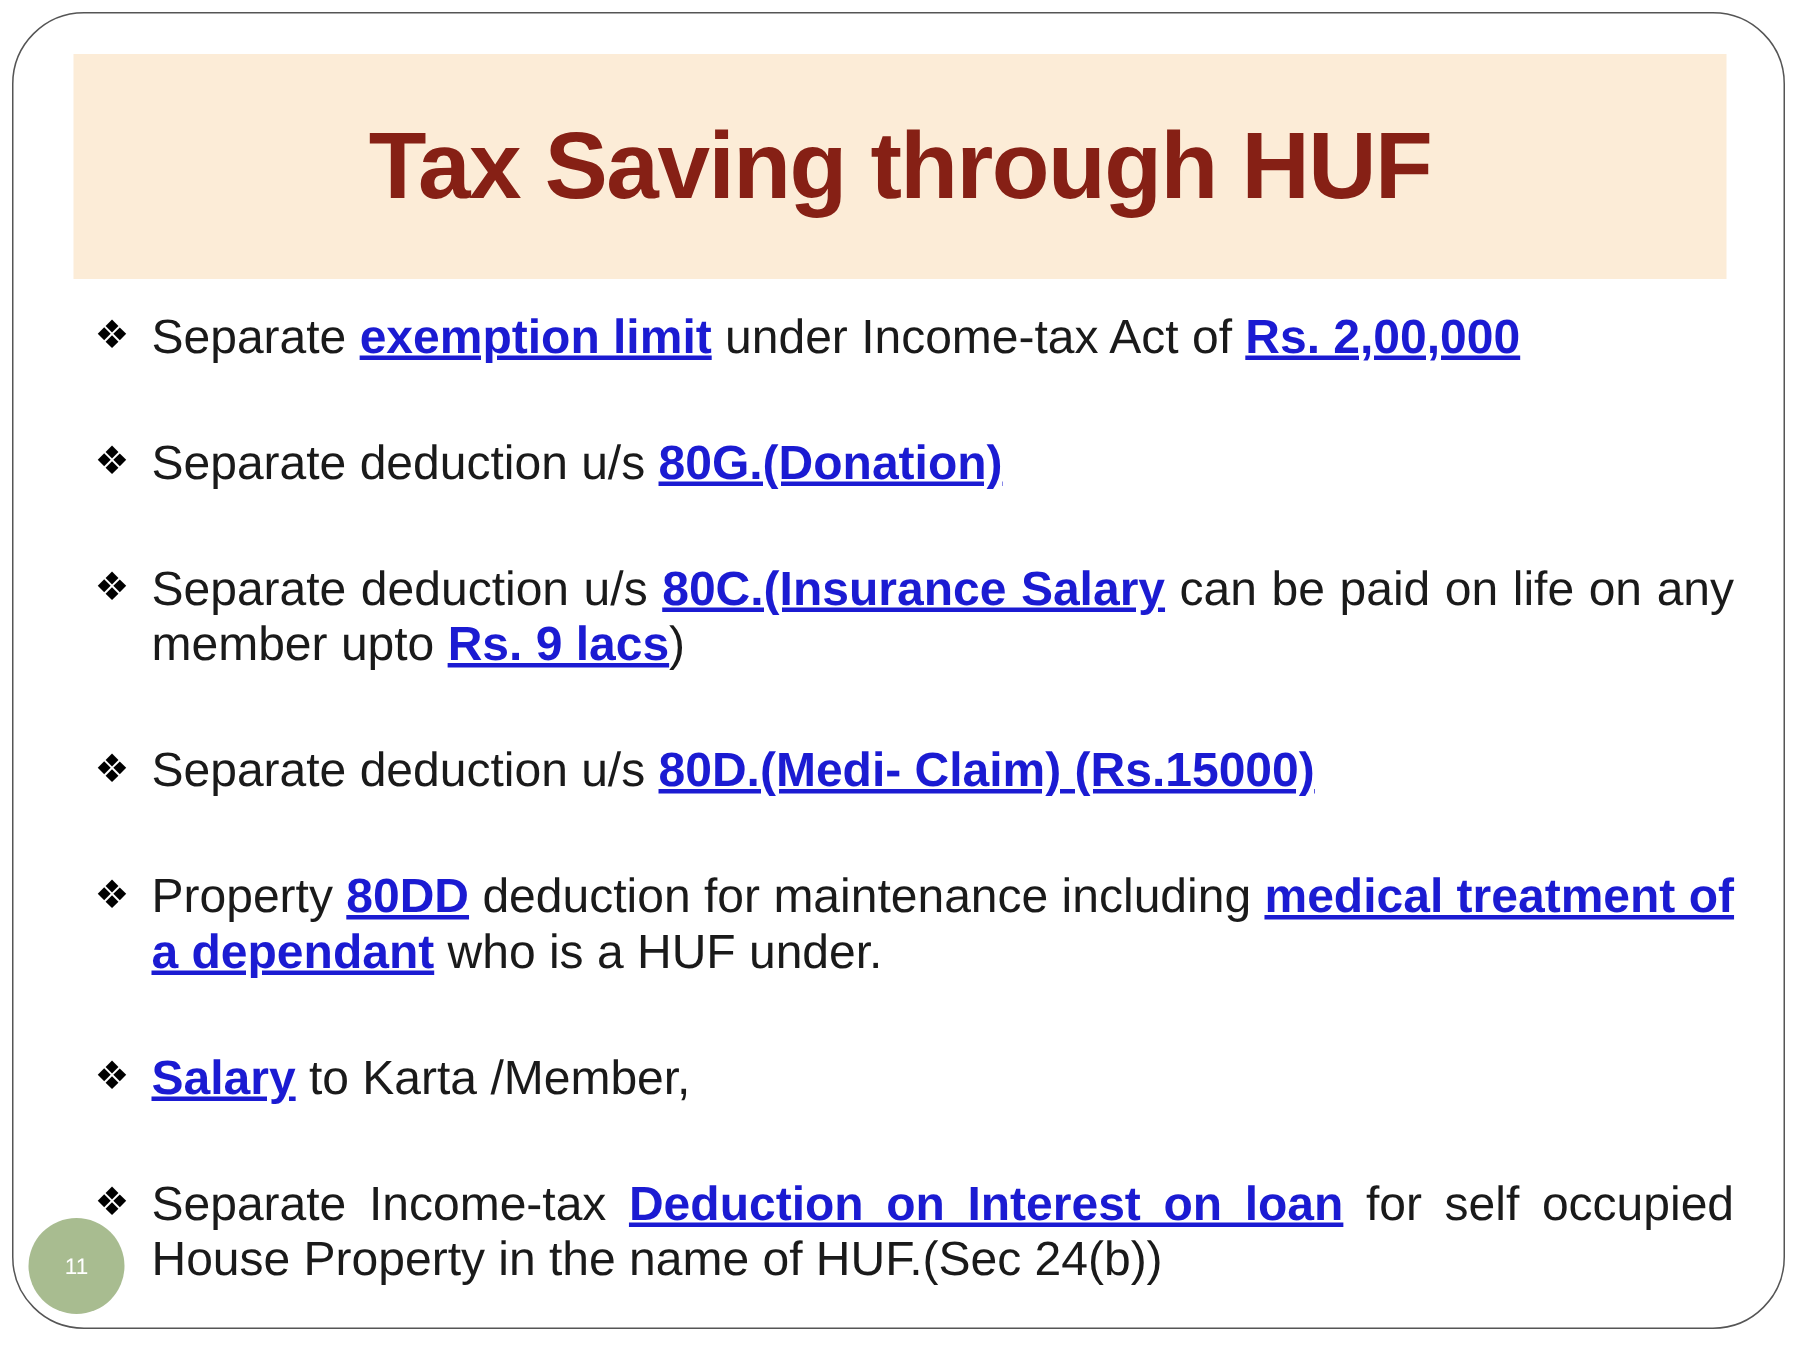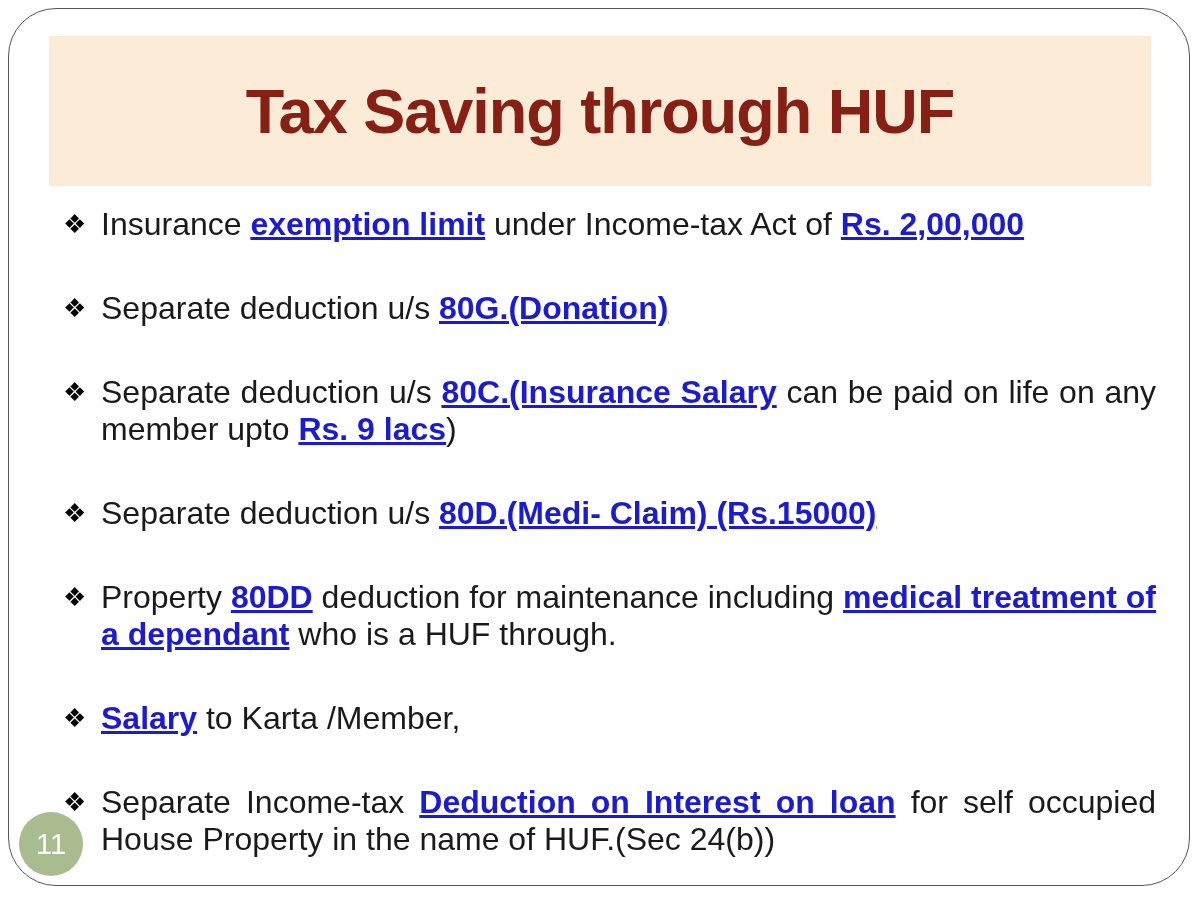--- a/index.html
+++ b/index.html
@@ -61,38 +61,38 @@
   .hl{
     color:var(--accent-blue);
     font-weight:bold;
     text-decoration:underline;
   }
   .page-badge{
     position:absolute;left:10px;top:803px;
     width:64px;height:64px;border-radius:50%;
     background:var(--badge-bg);
     display:flex;align-items:center;justify-content:center;
-    font-size:29px;color:var(--badge-text);
+    font-size:15px;color:var(--badge-text);
   }
 </style>
 </head>
 <body>
 
 <div class="slide">
   <div class="title-banner">
     <div class="page-title">Tax Saving through HUF</div>
   </div>
 
   <div class="content">
     <ul class="bullet-list" id="bullet-list">
-        <li class="bullet-item"><span class="bullet-glyph">❖</span><span class="plain">Insurance </span><span class="hl">exemption limit</span><span class="plain"> under Income-tax Act of </span><span class="hl">Rs. 2,00,000</span></li>
+        <li class="bullet-item"><span class="bullet-glyph">❖</span><span class="plain">Separate </span><span class="hl">exemption limit</span><span class="plain"> under Income-tax Act of </span><span class="hl">Rs. 2,00,000</span></li>
         <li class="bullet-item"><span class="bullet-glyph">❖</span><span class="plain">Separate deduction u/s </span><span class="hl">80G.(Donation)</span></li>
         <li class="bullet-item justify"><span class="bullet-glyph">❖</span><span class="plain">Separate deduction u/s </span><span class="hl">80C.(Insurance Salary</span><span class="plain"> can be paid on life on any member upto </span><span class="hl">Rs. 9 lacs</span><span class="plain">)</span></li>
         <li class="bullet-item"><span class="bullet-glyph">❖</span><span class="plain">Separate deduction u/s </span><span class="hl">80D.(Medi- Claim) (Rs.15000)</span></li>
-        <li class="bullet-item justify"><span class="bullet-glyph">❖</span><span class="plain">Property </span><span class="hl">80DD</span><span class="plain"> deduction for maintenance including </span><span class="hl">medical treatment of a dependant</span><span class="plain"> who is a HUF through.</span></li>
+        <li class="bullet-item justify"><span class="bullet-glyph">❖</span><span class="plain">Property </span><span class="hl">80DD</span><span class="plain"> deduction for maintenance including </span><span class="hl">medical treatment of a dependant</span><span class="plain"> who is a HUF under.</span></li>
         <li class="bullet-item"><span class="bullet-glyph">❖</span><span class="hl">Salary</span><span class="plain"> to Karta /Member,</span></li>
         <li class="bullet-item justify"><span class="bullet-glyph">❖</span><span class="plain">Separate Income-tax </span><span class="hl">Deduction on Interest on loan</span><span class="plain"> for self occupied House Property in the name of HUF.(Sec 24(b))</span></li>
       </ul>
   </div>
 
   <div class="page-badge">
     <span>11</span>
   </div>
 </div>
 

